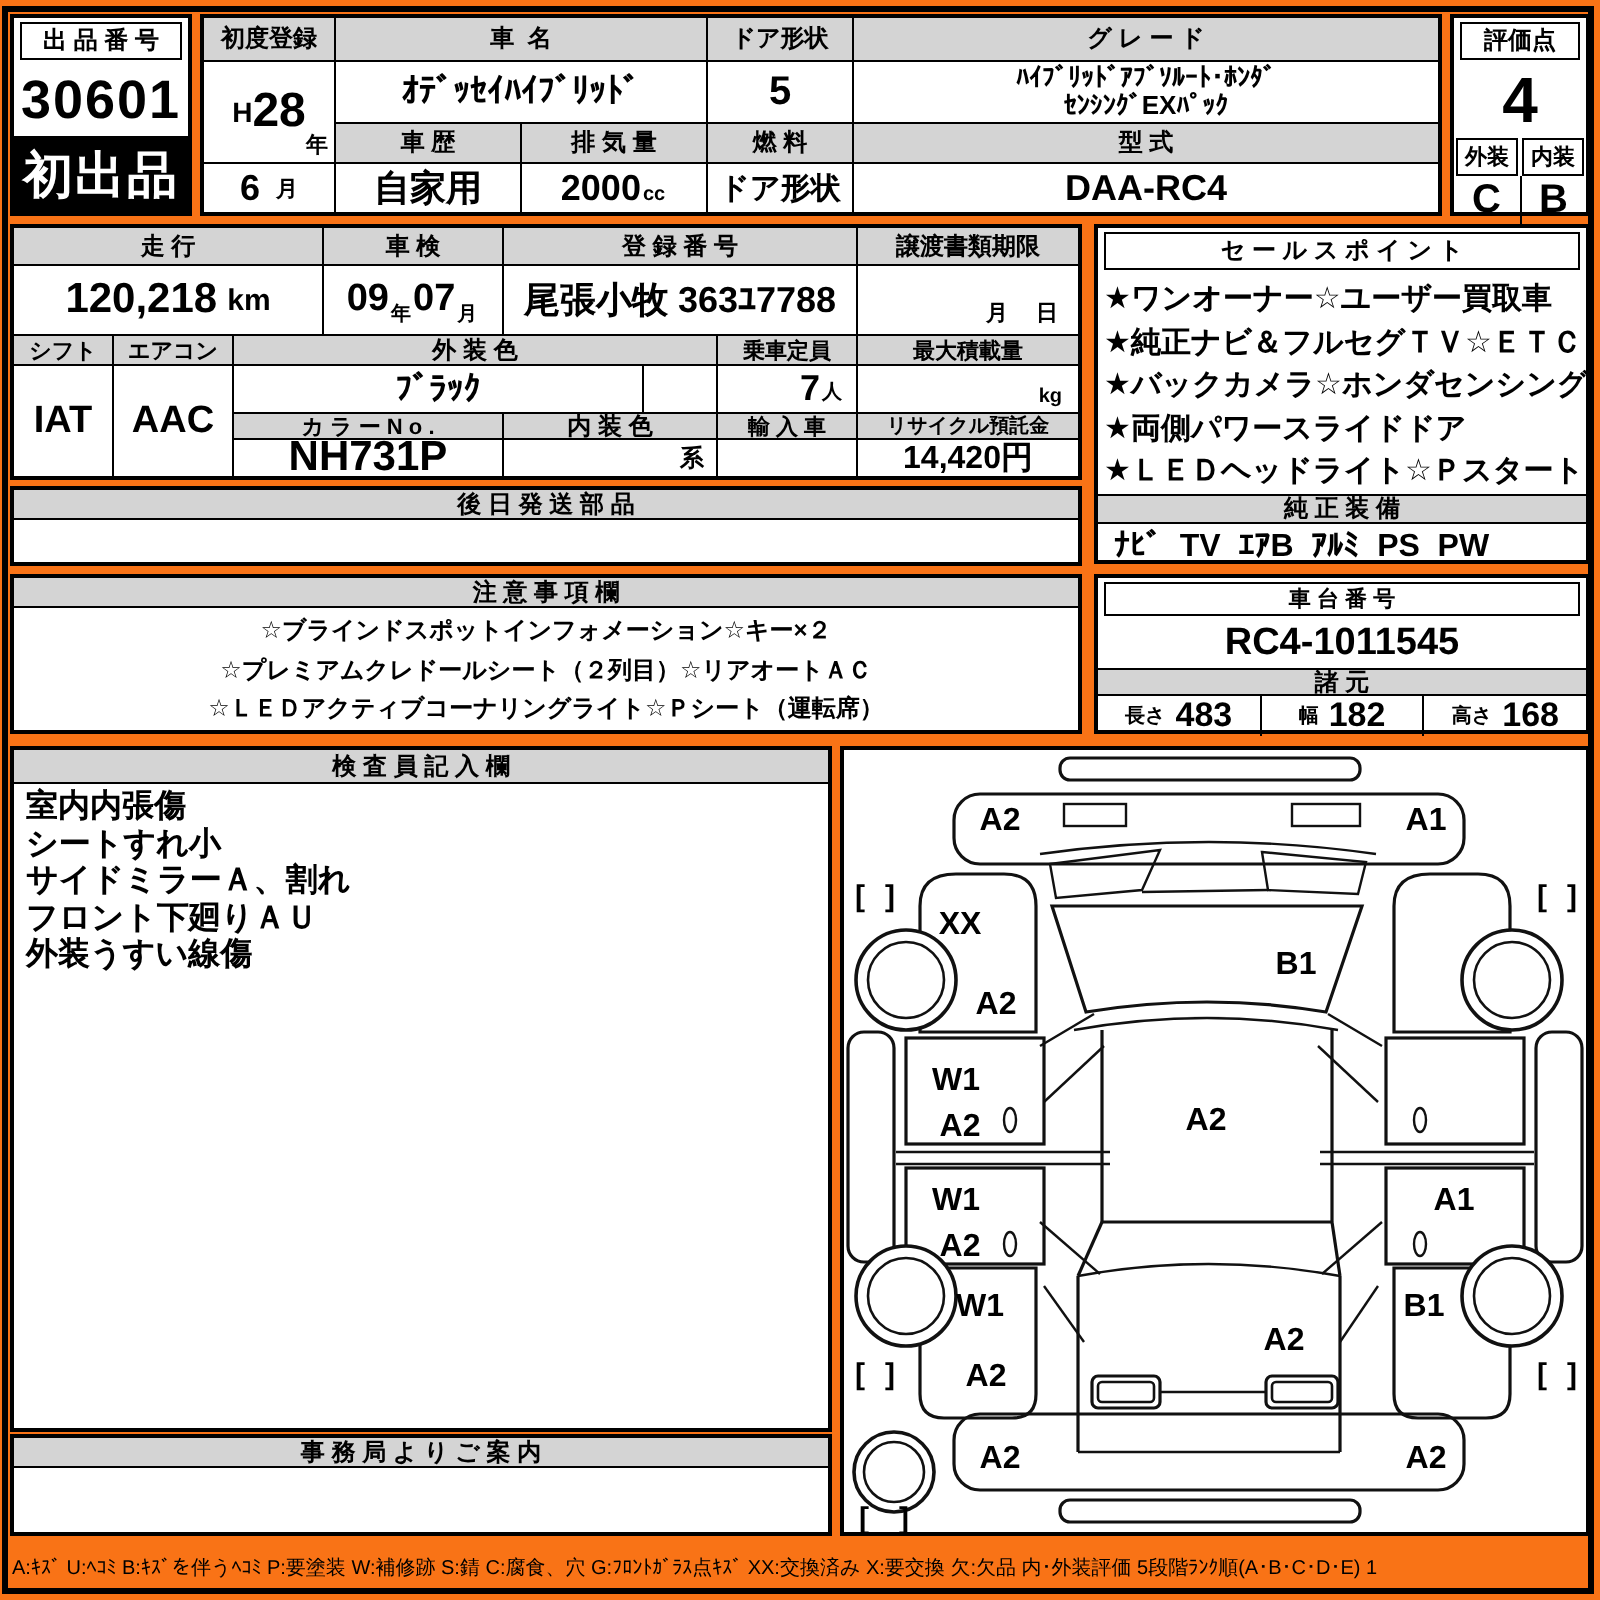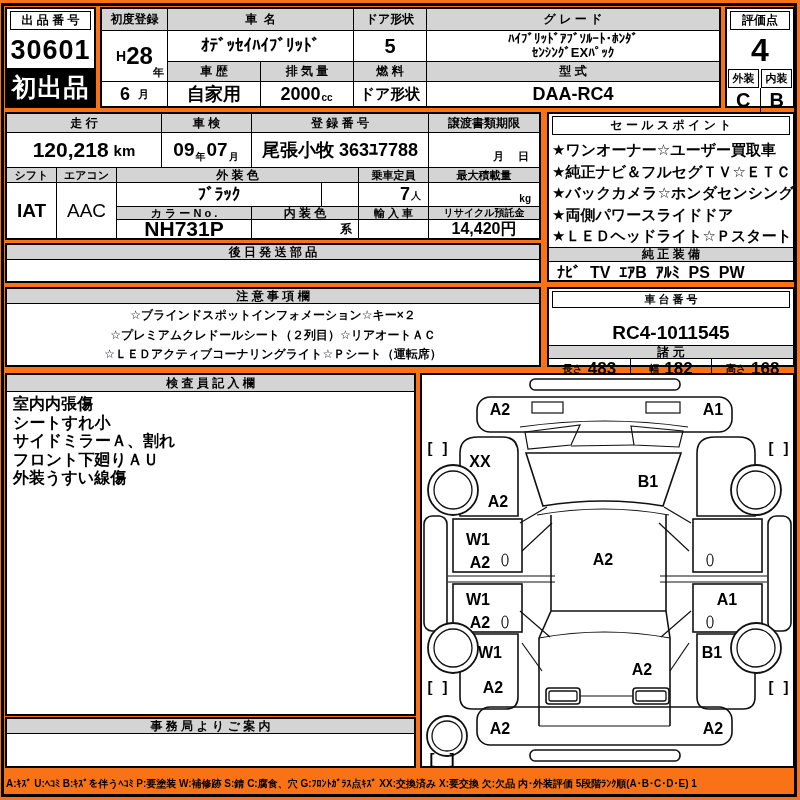--- a/index.html
+++ b/index.html
@@ -42,21 +42,21 @@
   #boxE .pts div{font-size:15px;font-weight:700;line-height:21.5px;white-space:pre;}
   #boxE .equip{flex:0 0 23px;display:flex;align-items:center;padding-left:8px;font-size:16px;font-weight:700;white-space:pre;}
   
   #boxF{left:5px;top:243px;width:536px;height:40px;display:flex;flex-direction:column;}
   
   #boxG{left:5px;top:287px;width:536px;height:80px;display:flex;flex-direction:column;}
   #boxG .lines{flex:1;padding:2px 6px;}
   #boxG .lines div{font-size:12px;font-weight:600;line-height:19.5px;white-space:pre;text-align:center;}
   
   #boxH{left:547px;top:287px;width:248px;height:80px;display:flex;flex-direction:column;}
-  #boxH .chnum{flex:0 0 24px;display:flex;align-items:center;justify-content:center;font-size:19px;font-weight:700;margin-top:11px;}
+  #boxH .chnum{flex:0 0 24px;display:flex;align-items:center;justify-content:center;font-size:19px;font-weight:700;}
   #boxH .specs{flex:1;display:flex;}
   #boxH .specs .sp{flex:1;display:flex;align-items:center;justify-content:center;gap:5px;}
   #boxH .specs .sp+.sp{border-left:1px solid #000;}
   #boxH .specs .lbl{font-size:10px;font-weight:600;}
   #boxH .specs .val{font-size:17px;font-weight:700;}
   
   #boxI{left:5px;top:373px;width:411px;height:343px;display:flex;flex-direction:column;}
   #boxI .lines{flex:1;padding:3px 6px;}
   #boxI .lines div{font-size:16px;font-weight:600;line-height:18.5px;white-space:pre;}
   
@@ -65,21 +65,21 @@
   
   #boxK{left:420px;top:373px;width:375px;height:395px;}
   #boxK svg{display:block;}
   #boxK svg .ln{fill:none;stroke:#111;stroke-width:1.6;}
   #boxK svg .th{fill:none;stroke:#111;stroke-width:1.2;}
   #boxK svg .wh{fill:#fff;stroke:#111;stroke-width:1.8;}
   #boxK svg .wh2{fill:none;stroke:#111;stroke-width:1.3;}
   #boxK svg text.dmg{font:700 16px "Liberation Sans","DejaVu Sans",sans-serif;fill:#000;text-anchor:middle;}
   #boxK svg text.brk{font:700 15px "Liberation Sans","DejaVu Sans",sans-serif;fill:#000;text-anchor:middle;}
   
-  #footer{position:absolute;left:6px;top:777px;width:788px;font-size:10px;font-weight:700;
+  #footer{position:absolute;left:6px;top:777px;width:788px;font-size:10px;font-weight:400;
     white-space:nowrap;overflow:hidden;}
   .era{font-size:14px;font-weight:700;}
   .yr{font-size:24px;font-weight:700;}
   .regcell{position:relative;}
   .regcell .unit-corner{position:absolute;right:3px;bottom:1px;font-size:11px;font-weight:700;}
 </style>
 </head>
 <body>
 
 <div id="sheet">
@@ -159,21 +159,21 @@
     <div class="cell br bb" style="grid-column:5/8;grid-row:2/3;font-size:18px;font-weight:700;">尾張小牧 363ﾕ7788</div>
     <div class="cell bb" style="grid-column:8/9;grid-row:2/3;justify-content:flex-end;align-items:flex-end;padding:0 10px 3px 0;font-size:11px;font-weight:700;">月　 日</div>
 
     <div class="ghead br" style="grid-column:1/2;grid-row:3/4;font-size:11px;">シフト</div>
     <div class="ghead br" style="grid-column:2/3;grid-row:3/4;font-size:11px;">エアコン</div>
     <div class="ghead br" style="grid-column:3/7;grid-row:3/4;">外 装 色</div>
     <div class="ghead br" style="grid-column:7/8;grid-row:3/4;font-size:11px;">乗車定員</div>
     <div class="ghead" style="grid-column:8/9;grid-row:3/4;font-size:11px;">最大積載量</div>
 
     <div class="cell br" style="grid-column:1/2;grid-row:4/7;font-size:19px;font-weight:700;">IAT</div>
-    <div class="cell br" style="grid-column:2/3;grid-row:4/7;font-size:19px;font-weight:400;">AAC</div>
+    <div class="cell br" style="grid-column:2/3;grid-row:4/7;font-size:19px;font-weight:700;">AAC</div>
     <div class="cell br bb" style="grid-column:3/6;grid-row:4/5;font-size:17px;font-weight:700;">ﾌﾞﾗｯｸ</div>
     <div class="cell br bb" style="grid-column:6/7;grid-row:4/5;"></div>
     <div class="cell br bb" style="grid-column:7/8;grid-row:4/5;justify-content:flex-end;padding-right:6px;">
       <span style="font-size:18px;font-weight:700;">7</span>
       <span class="u">人</span>
     </div>
     <div class="cell bb" style="grid-column:8/9;grid-row:4/5;justify-content:flex-end;align-items:flex-end;padding:0 8px 2px 0;font-size:10px;font-weight:700;">kg</div>
 
     <div class="ghead br" style="grid-column:3/5;grid-row:5/6;font-size:11px;">カ ラ ー N o .</div>
     <div class="ghead br" style="grid-column:5/7;grid-row:5/6;">内 装 色</div>

